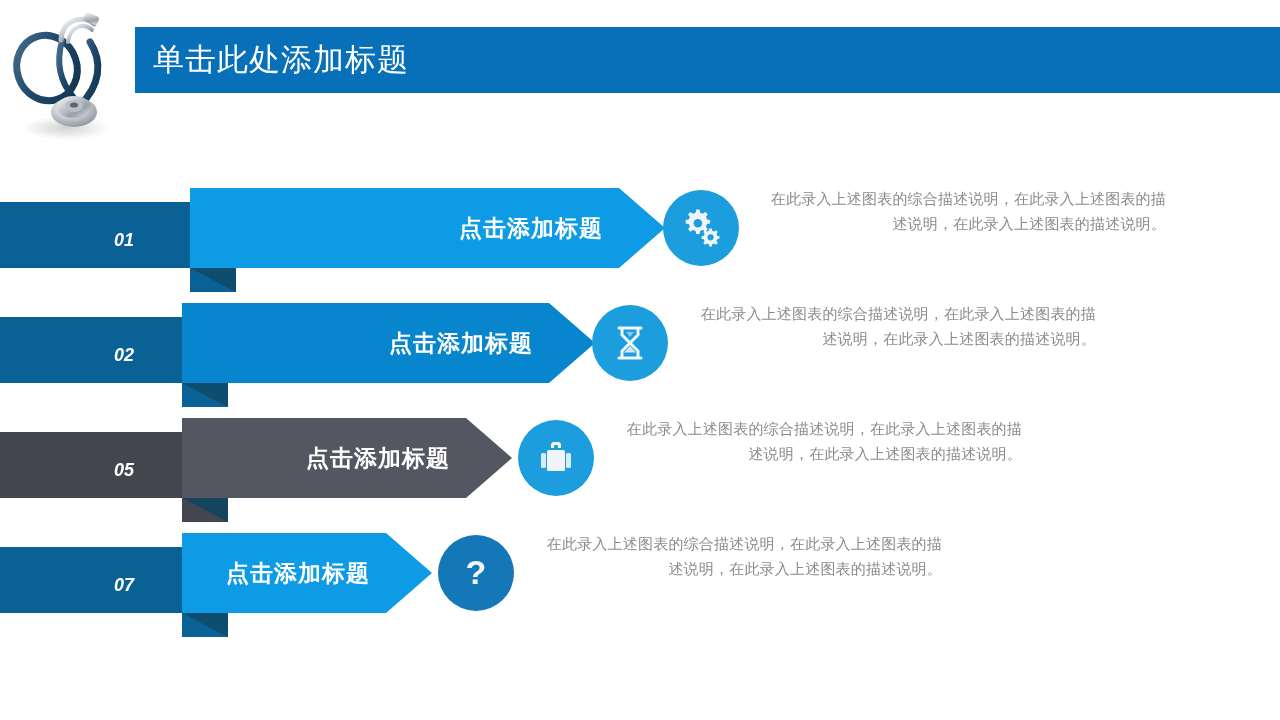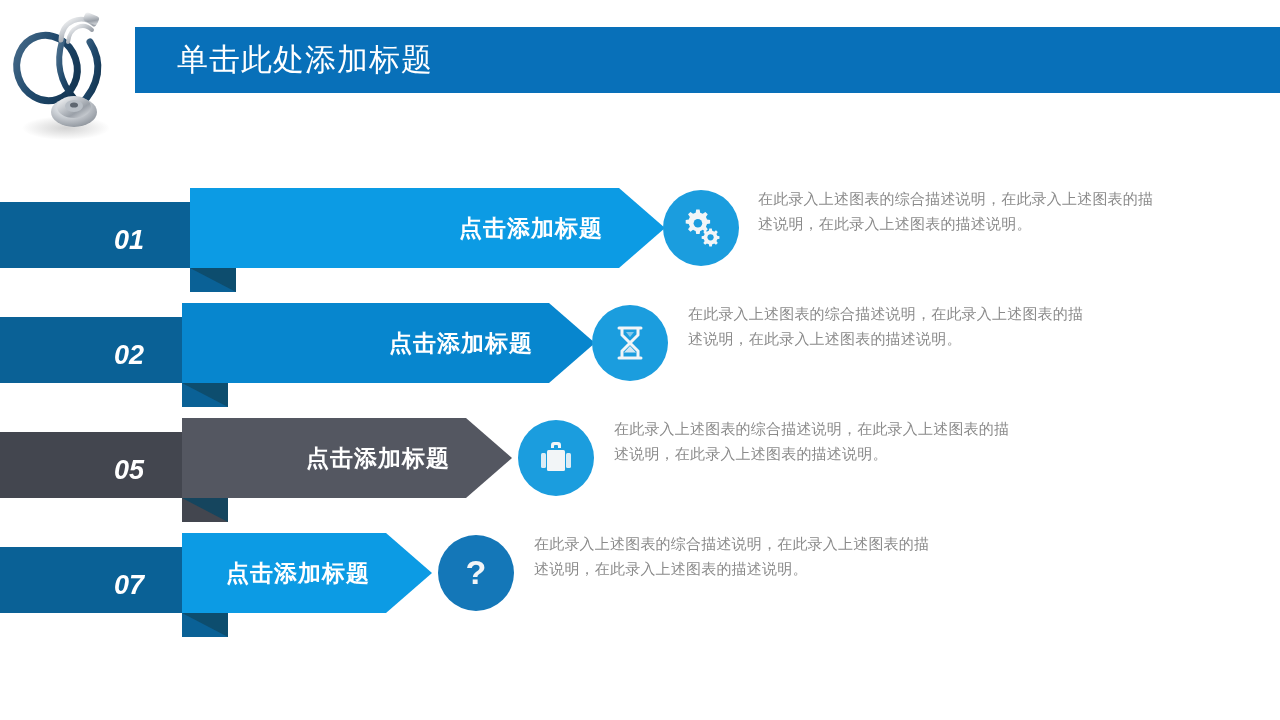--- a/index.html
+++ b/index.html
@@ -27,21 +27,20 @@
   #title-text {
     position: absolute;
     left: 18px;
     top: 50%;
     transform: translateY(-50%);
     color: #ffffff;
     font-size: 31px;
     letter-spacing: 1px;
     white-space: nowrap;
     font-weight: 400;
-    margin-left: 24px;
   }
 
   
   #stethoscope {
     position: absolute;
     left: 4px;
     top: 6px;
     width: 128px;
     height: 140px;
   }
@@ -58,21 +57,21 @@
   .num-plate {
     position: absolute;
     left: 0;
     top: 22px;
     height: 66px;
     background: #0A6196;
   }
   .num-text {
     position: absolute;
     color: #ffffff;
-    font-size: 27px;
+    font-size: 18px;
     font-weight: bold;
     font-style: italic;
     letter-spacing: 0px;
     top: 50%;
     transform: translateY(-50%);
   }
 
   
   .fold {
     position: absolute;
@@ -128,20 +127,21 @@
 
   
   .desc {
     position: absolute;
     top: 6px;
     width: 408px;
     color: #8A8A8A;
     font-size: 15px;
     line-height: 25px;
     letter-spacing: 0.2px;
+    text-align: right;
   }
 </style>
 </head>
 <body>
 
 <div id="stethoscope">
   <svg width="128" height="140" viewBox="0 0 128 140">
     <defs>
       <linearGradient id="tubeG" x1="0" y1="0" x2="1" y2="1">
         <stop offset="0%" stop-color="#4A6E8C"></stop>

